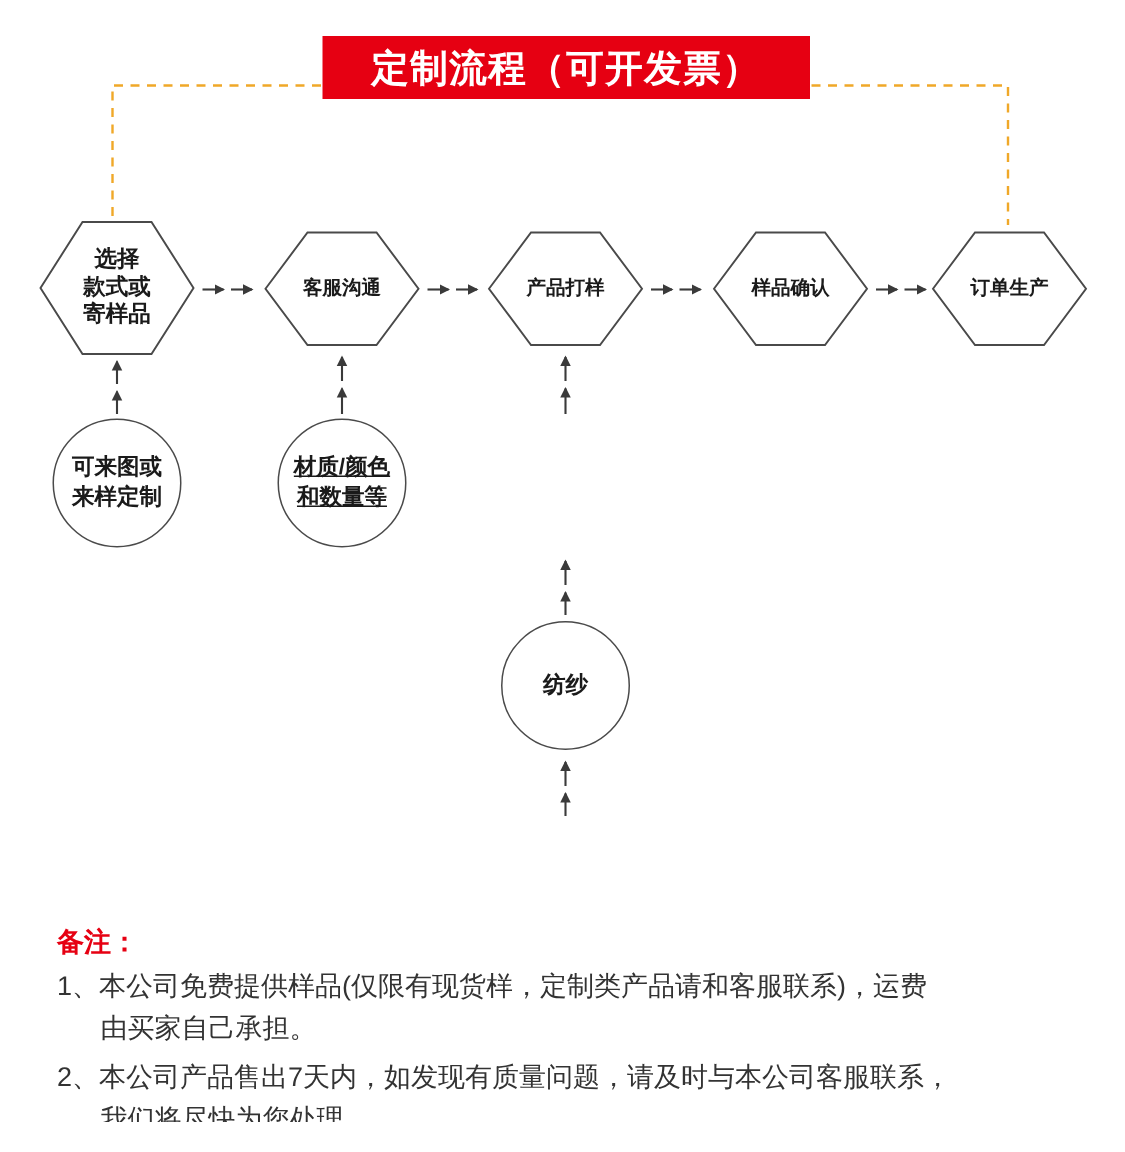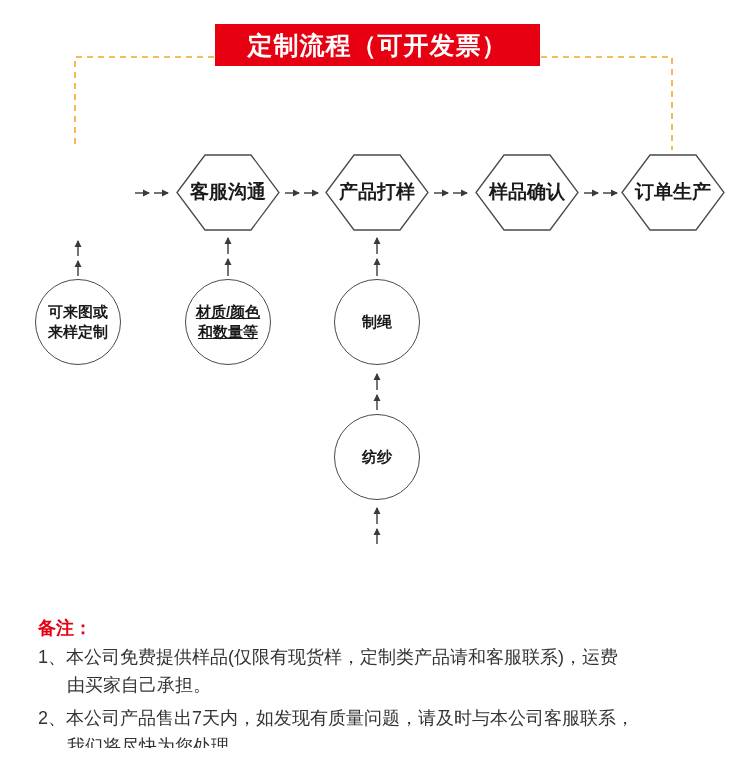--- a/index.html
+++ b/index.html
@@ -26,21 +26,21 @@
     pointer-events: none;
   }
   .dashed { fill: none; stroke: #f0a828; stroke-width: 1.6; stroke-dasharray: 6 5; }
   .arrow-line { stroke: #3a3a3a; stroke-width: 1.4; }
   .hex { position: absolute; }
   .hex svg { position: absolute; left: 0; top: 0; }
   .hex-label {
     position: absolute; inset: 0;
     display: flex; align-items: center; justify-content: center;
     text-align: center; white-space: pre-line;
-    font-size: 19px; font-weight: 700; color: #1a1a1a; line-height: 1.3;
+    font-size: 13px; font-weight: 700; color: #1a1a1a; line-height: 1.3;
   }
   .hex.tall .hex-label { font-size: 15px; line-height: 1.25; }
   .circle {
     position: absolute;
     width: 86px; height: 86px;
     border: 1.3px solid #4a4a4a; border-radius: 50%;
     background: #fff;
     display: flex; align-items: center; justify-content: center;
     text-align: center; white-space: pre-line;
     font-size: 15px; font-weight: 600; color: #1a1a1a; line-height: 1.35;
@@ -105,20 +105,28 @@
     <g>
       <line class="arrow-line" x1="377" y1="410" x2="377" y2="395" marker-end="url(#ah)"></line>
       <line class="arrow-line" x1="377" y1="390" x2="377" y2="374" marker-end="url(#ah)"></line>
     </g>
     <g>
       <line class="arrow-line" x1="377" y1="544" x2="377" y2="529" marker-end="url(#ah)"></line>
       <line class="arrow-line" x1="377" y1="524" x2="377" y2="508" marker-end="url(#ah)"></line>
     </g>
   </svg>
 
+  <div class="hex tall" style="left:26px; top:147px; width:104px; height:90px;">
+    <svg width="104" height="90" viewBox="0 0 104 90">
+      <polygon points="1,45 29,1 75,1 103,45 75,89 29,89" fill="#fff" stroke="#4a4a4a" stroke-width="1.3"></polygon>
+    </svg>
+    <div class="hex-label">选择
+款式或
+寄样品</div>
+  </div>
 
   <div class="hex" style="left:176px; top:154px; width:104px; height:77px;">
     <svg width="104" height="77" viewBox="0 0 104 77">
       <polygon points="1,38.5 29,1 75,1 103,38.5 75,76 29,76" fill="#fff" stroke="#4a4a4a" stroke-width="1.3"></polygon>
     </svg>
     <div class="hex-label">客服沟通</div>
   </div>
 
   <div class="hex" style="left:325px; top:154px; width:104px; height:77px;">
     <svg width="104" height="77" viewBox="0 0 104 77">
@@ -138,21 +146,20 @@
     <svg width="104" height="77" viewBox="0 0 104 77">
       <polygon points="1,38.5 29,1 75,1 103,38.5 75,76 29,76" fill="#fff" stroke="#4a4a4a" stroke-width="1.3"></polygon>
     </svg>
     <div class="hex-label">订单生产</div>
   </div>
 
   <div class="circle" style="left:35px; top:279px;">可来图或
 来样定制</div>
   <div class="circle" style="left:185px; top:279px;text-decoration:underline;">材质/颜色
 和数量等</div>
-  <div class="circle" style="left:334px; top:279px;">制绳</div>
   <div class="circle" style="left:334px; top:414px;">纺纱</div>
 
   <div class="notes">
     <div class="notes-heading">备注：</div>
     <div class="note-item">
       <div class="note-line first">1、本公司免费提供样品(仅限有现货样，定制类产品请和客服联系)，运费</div>
       <div class="note-line">由买家自己承担。</div>
     </div>
     <div class="note-item">
       <div class="note-line first">2、本公司产品售出7天内，如发现有质量问题，请及时与本公司客服联系，</div>

